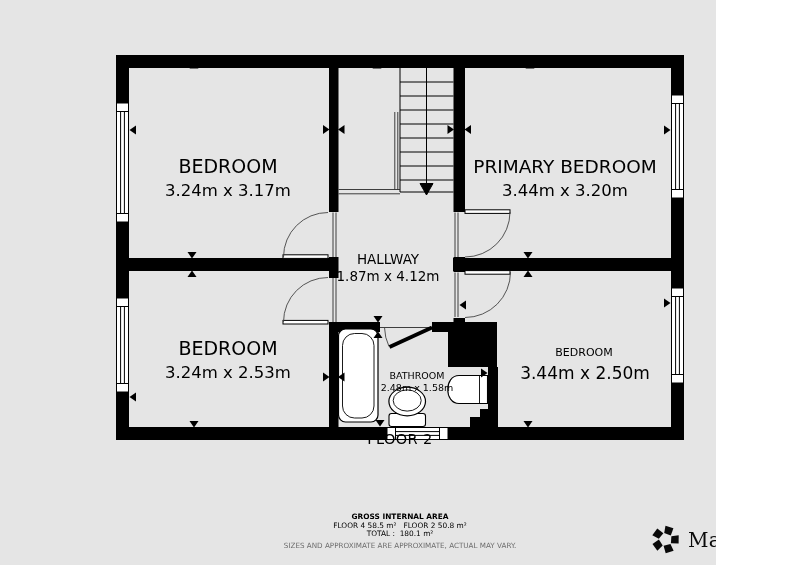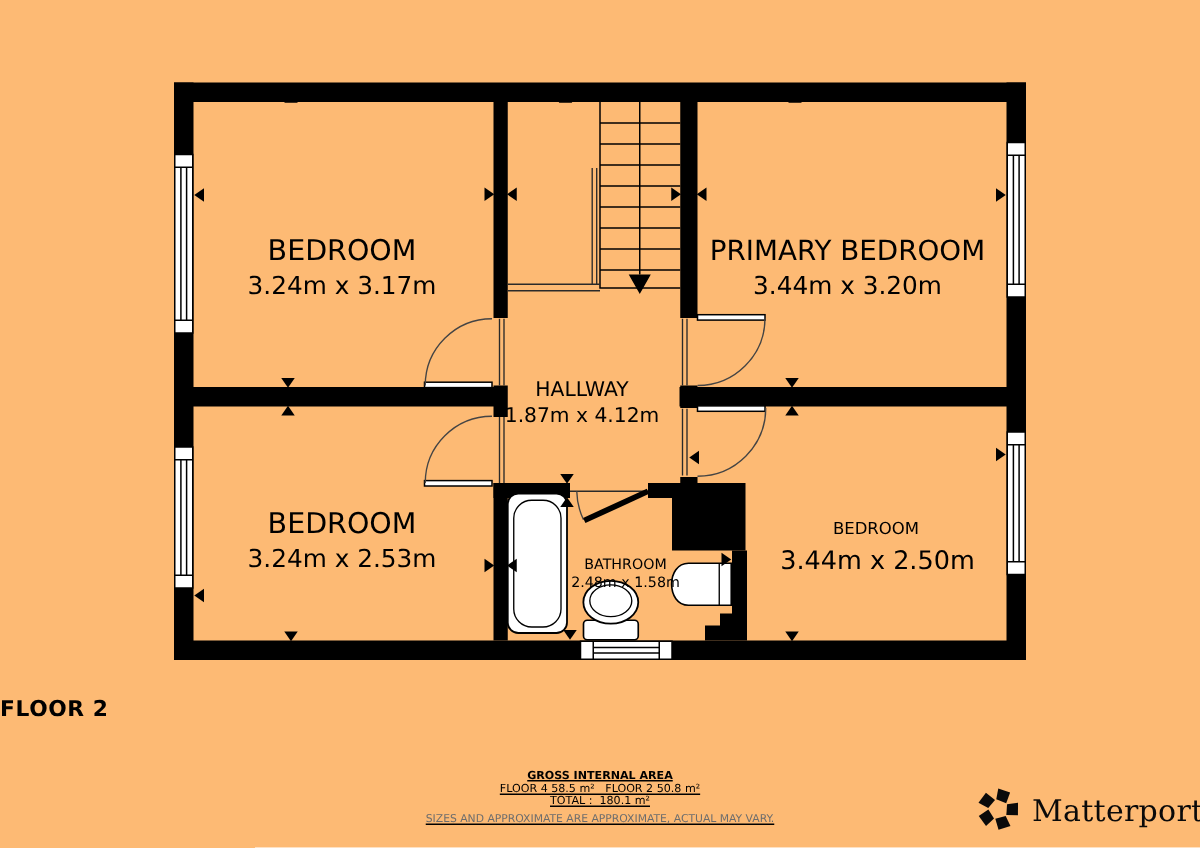--- a/index.html
+++ b/index.html
@@ -1,21 +1,21 @@
 <!DOCTYPE html>
 <html><head>
 <meta charset="utf-8">
 <style>
   html,body{margin:0;padding:0;background:#fff;}
-  .page{position:relative;width:800px;height:565px;background:#fdba74;overflow:hidden;
+  .page{position:relative;width:716px;height:565px;background:#e5e5e5;overflow:hidden;
         font-family:"DejaVu Sans",sans-serif;}
   .plan-svg{position:absolute;left:0;top:0;}
-  .floor-label{position:absolute;left:0;top:465px;width:800px;text-align:left;
-        font-size:14.5px;color:#000;letter-spacing:.4px;font-weight:bold;}
-  .footer{position:absolute;left:0;top:513px;width:800px;text-align:center;color:#000;text-decoration:underline;}
+  .floor-label{position:absolute;left:0;top:431px;width:800px;text-align:center;
+        font-size:14.5px;color:#000;letter-spacing:.4px;}
+  .footer{position:absolute;left:0;top:513px;width:800px;text-align:center;color:#000;}
   .footer div{white-space:pre;line-height:8.6px;font-size:7.4px;}
   .footer .f-title{font-weight:bold;}
   .footer .f-disclaimer{color:#6d6d6d;font-size:7.2px;margin-top:3px;}
   .logo{position:absolute;left:649px;top:523px;display:flex;align-items:center;}
   .logo .wordmark{font-family:"DejaVu Serif",serif;font-size:20px;color:#0a0a0a;
         margin-left:6px;letter-spacing:.2px;}
   svg text{font-family:"DejaVu Sans",sans-serif;fill:#000;}
 </style>
 </head>
 <body>

